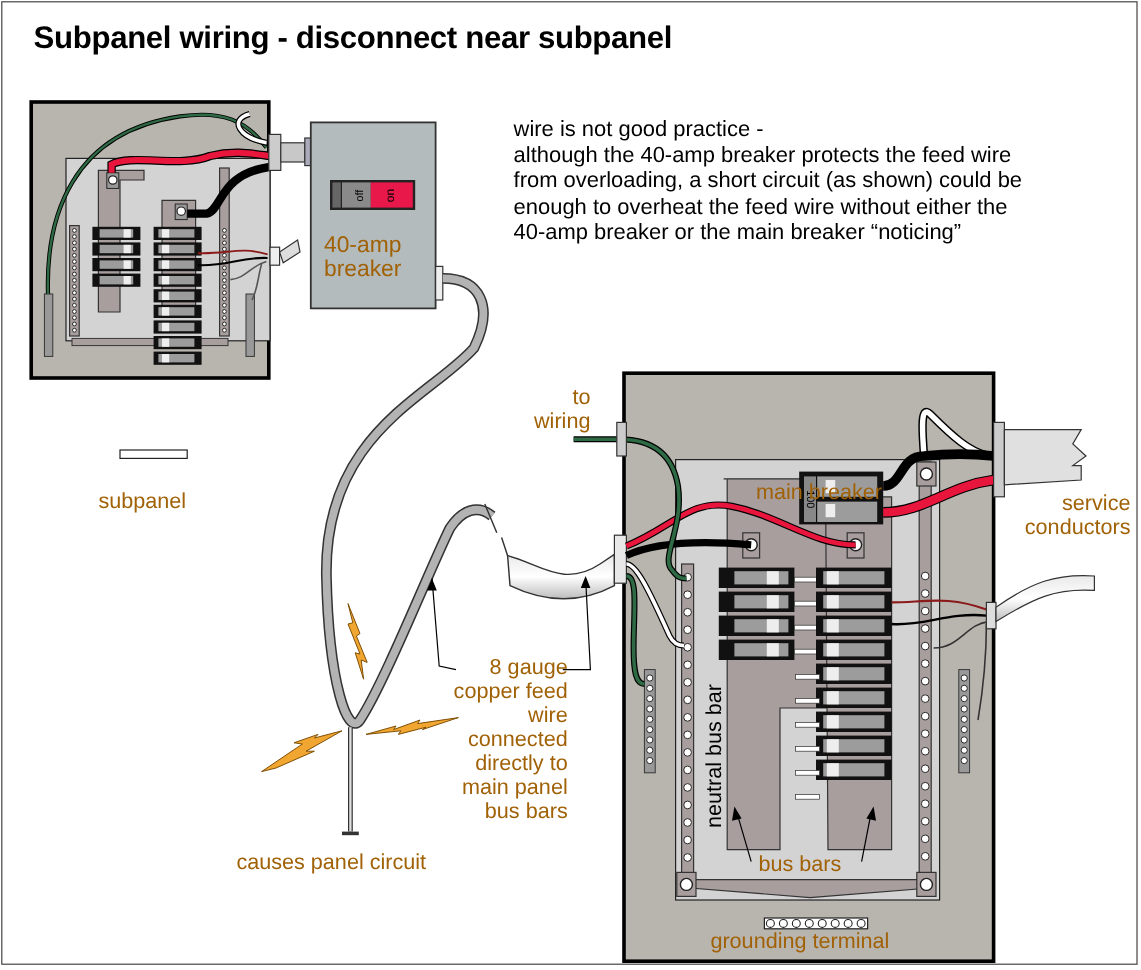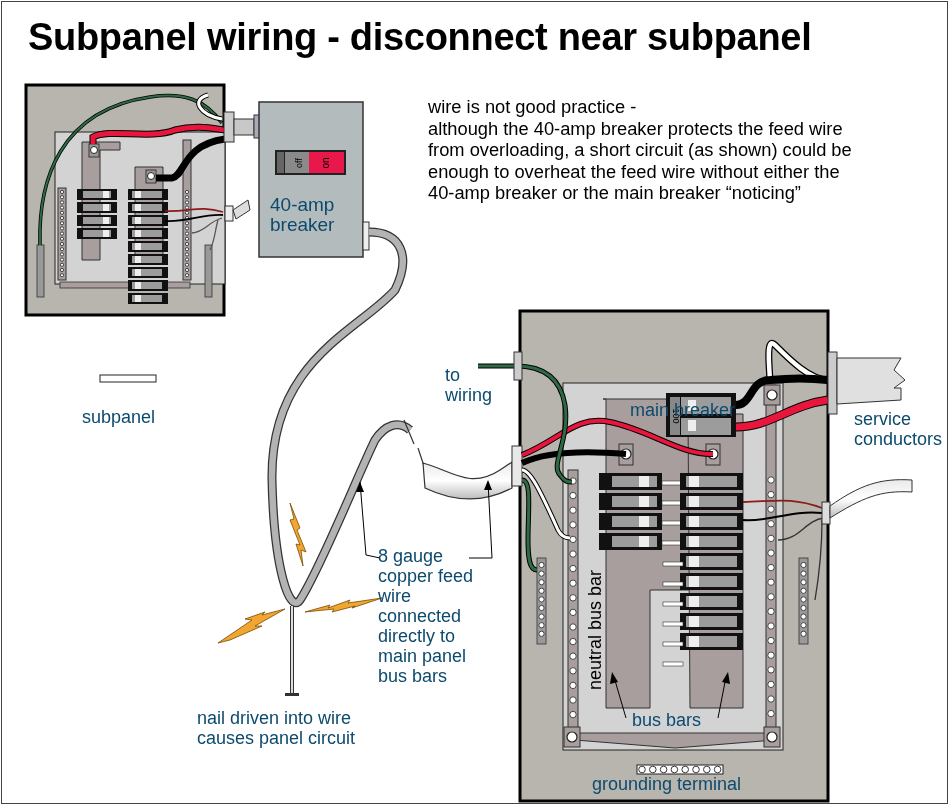--- a/index.html
+++ b/index.html
@@ -1,21 +1,21 @@
 <!DOCTYPE html>
 <html><head>
 <meta charset="utf-8">
 <style>
   html, body { margin: 0; padding: 0; background: #fff; }
   body { width: 951px; height: 808px; position: relative; overflow: hidden; font-family: "Liberation Sans", sans-serif; }
   .frame { position: absolute; left: 1px; top: 1px; width: 947px; height: 803px; border: 1.5px solid #444; box-sizing: border-box; }
-  .title { position: absolute; left: 28px; top: 16px; font-size: 38px; font-weight: bold; color: #000; letter-spacing: -0.3px; }
+  .title { position: absolute; left: 28px; top: 16px; font-size: 26px; font-weight: bold; color: #000; letter-spacing: -0.3px; }
   .note { position: absolute; left: 428px; top: 96px; font-size: 18.3px; line-height: 21.6px; color: #000; white-space: pre-line; }
   svg.diagram { position: absolute; left: 0; top: 0; }
-  .lbl { position: absolute; font-size: 18px; color: #0c4a6e; text-align: left; line-height: 20px; white-space: nowrap; }
+  .lbl { position: absolute; font-size: 18px; color: #a16207; text-align: right; line-height: 20px; white-space: nowrap; }
 </style>
 </head>
 <body>
 
 <div class="frame"></div>
 
 <div class="title">Subpanel wiring - disconnect near subpanel</div>
 
 <div class="note"><span>wire is not good practice -</span>
 <span>although the 40-amp breaker protects the feed wire</span>
@@ -382,36 +382,35 @@
   <path d="M612 672 L610 684 L618 682 Z" fill="#000"></path>
   <path d="M718 718 L726 677" stroke="#000" stroke-width="1" fill="none"></path>
   <path d="M728 672 L722 682 L730 684 Z" fill="#000"></path>
 </svg>
 
 <div class="lbl" style="left:82px;top:407px;">subpanel</div>
 <div class="lbl" style="left:270px;top:195px;font-size:19px;">
   <div>40-amp</div>
   <div>breaker</div>
 </div>
-<div class="lbl" style="left:445px;top:321px;margin-top:44px;">
+<div class="lbl" style="left:445px;top:321px;">
   <div>to</div>
   <div>wiring</div>
 </div>
 <div class="lbl" style="left:630px;top:352px;margin-top:48px;">main breaker</div>
 <div class="lbl" style="left:834px;top:409px;margin-left:20px;">
   <div>service</div>
   <div>conductors</div>
 </div>
 <div class="lbl" style="left:378px;top:546px;">
   <div>8 gauge</div>
   <div>copper feed</div>
   <div>wire</div>
   <div>connected</div>
   <div>directly to</div>
   <div>main panel</div>
   <div>bus bars</div>
 </div>
 <div class="lbl" style="left:197px;top:708px;">
-  <div>nail driven into wire</div>
   <div>causes panel circuit</div>
 </div>
 <div class="lbl" style="left:632px;top:710px;">bus bars</div>
 <div class="lbl" style="left:592px;top:774px;">grounding terminal</div>
 
 </body></html>

